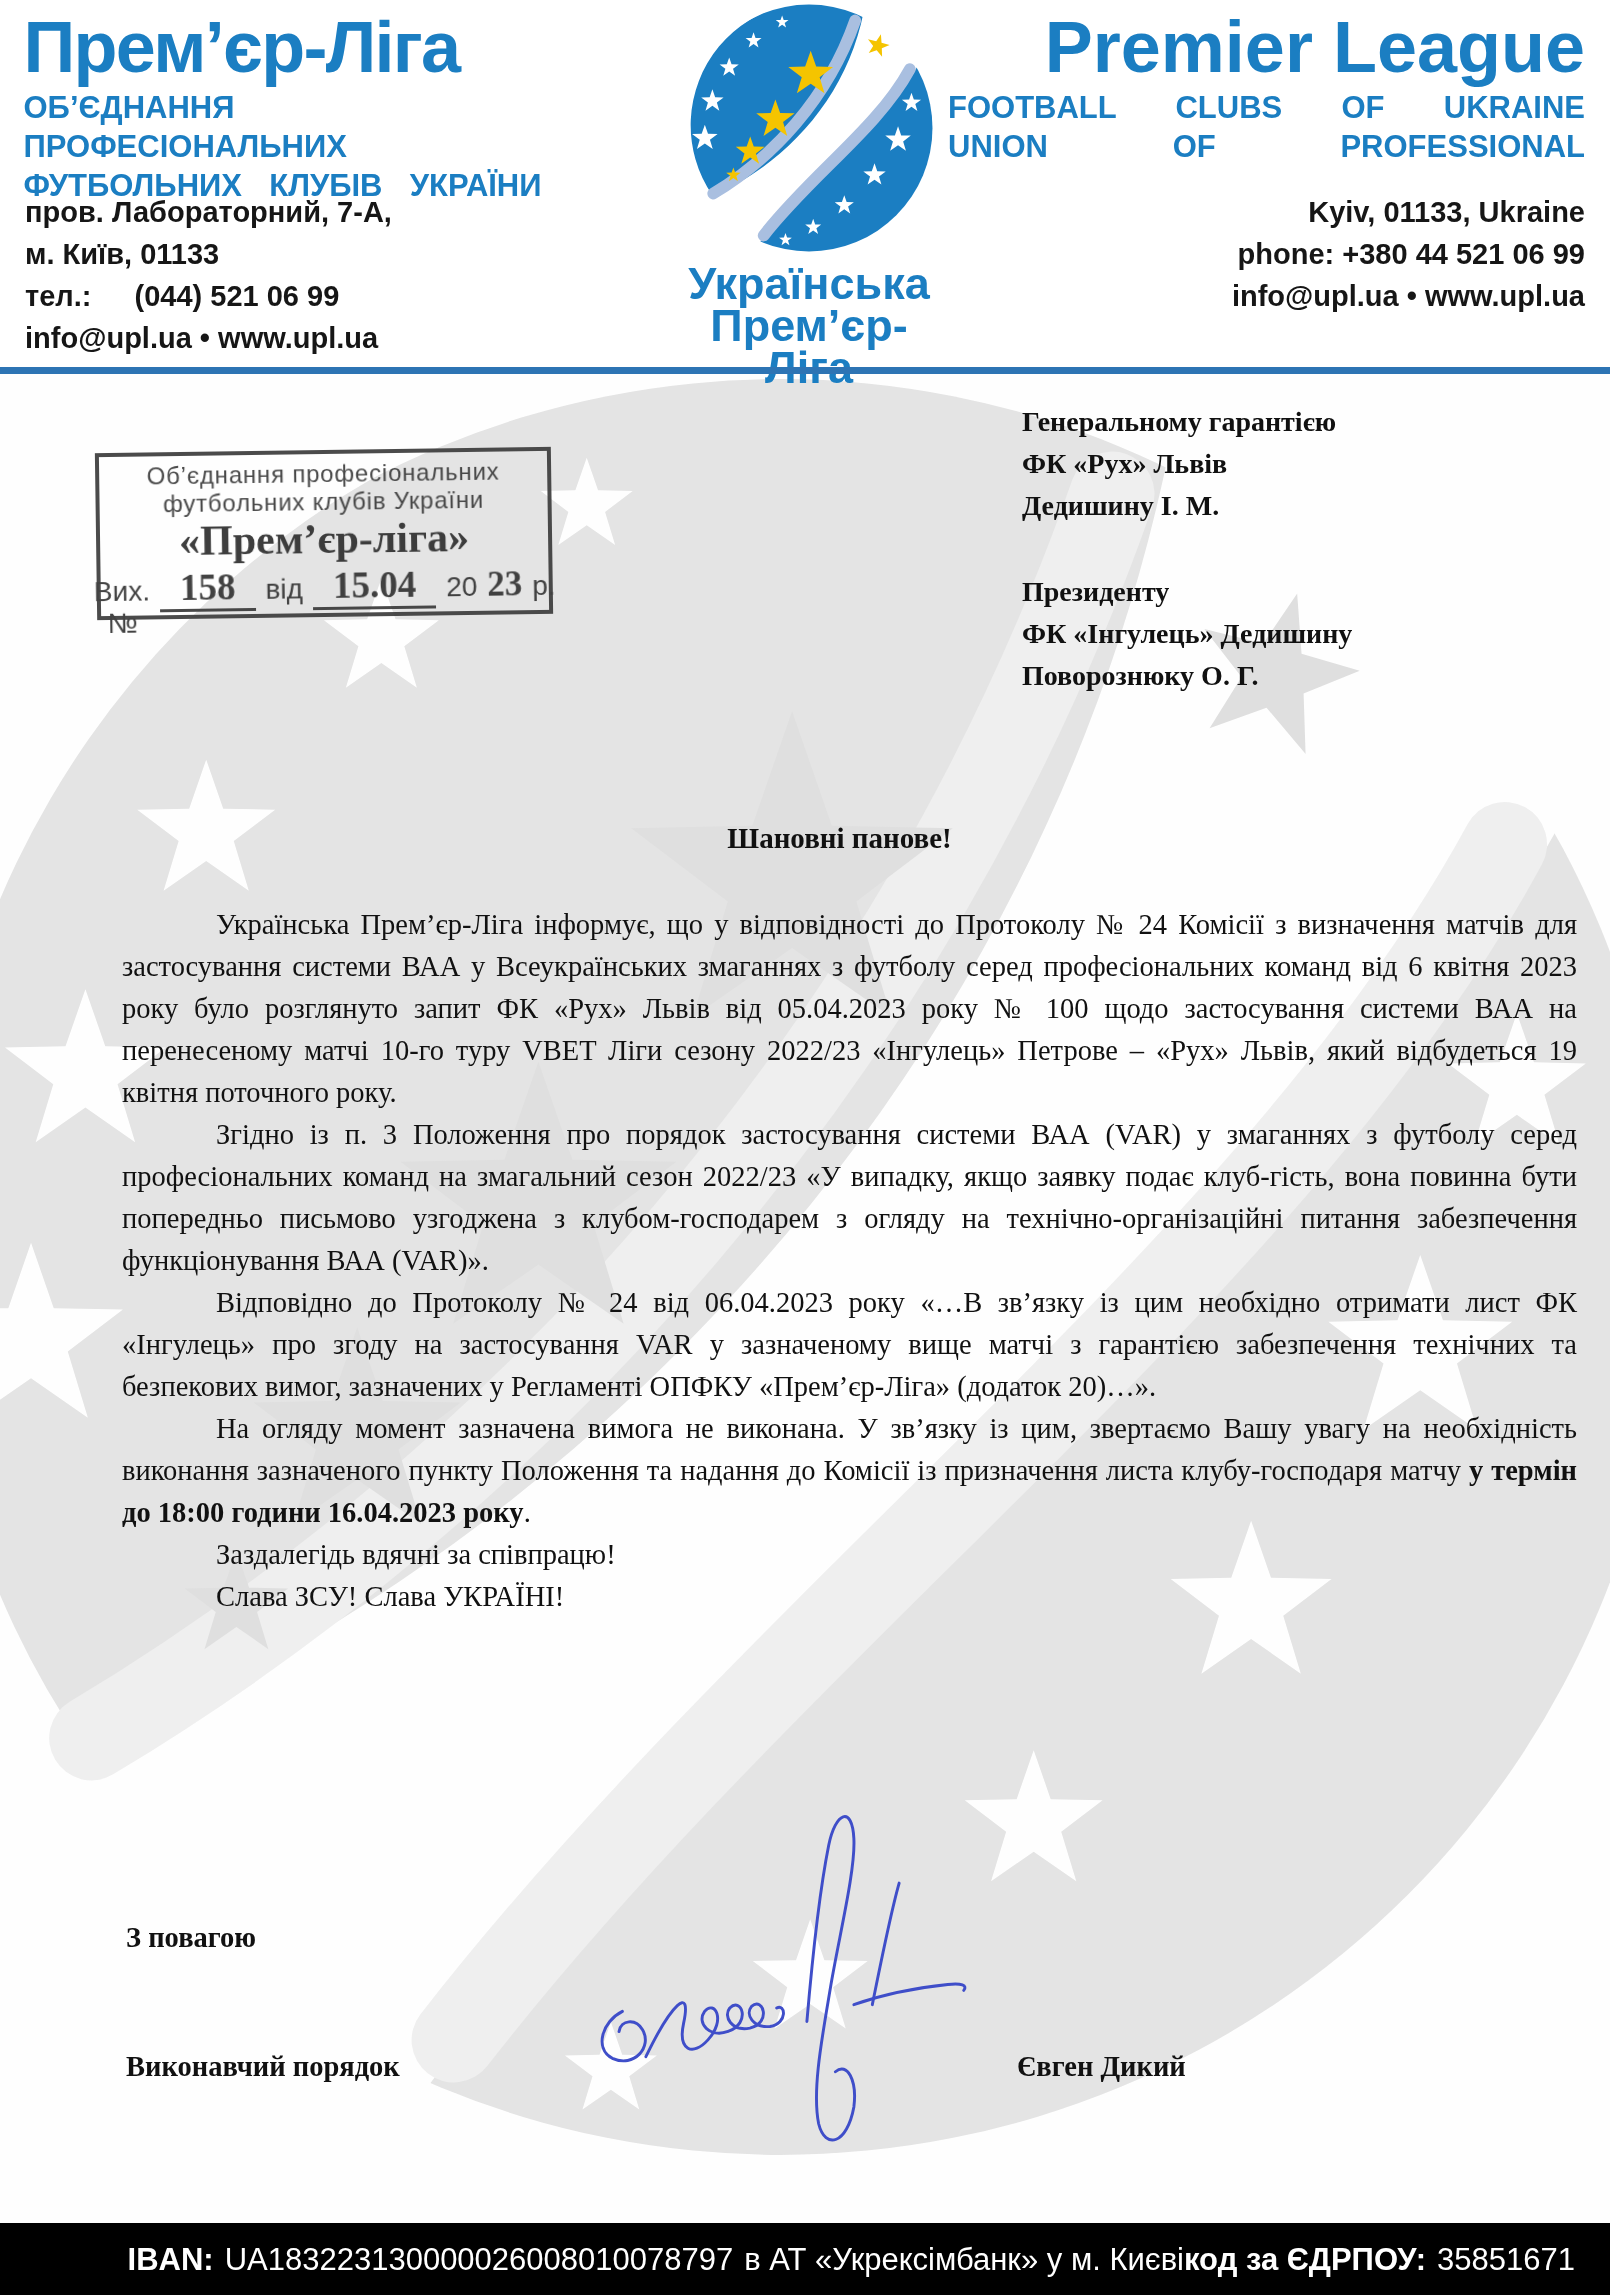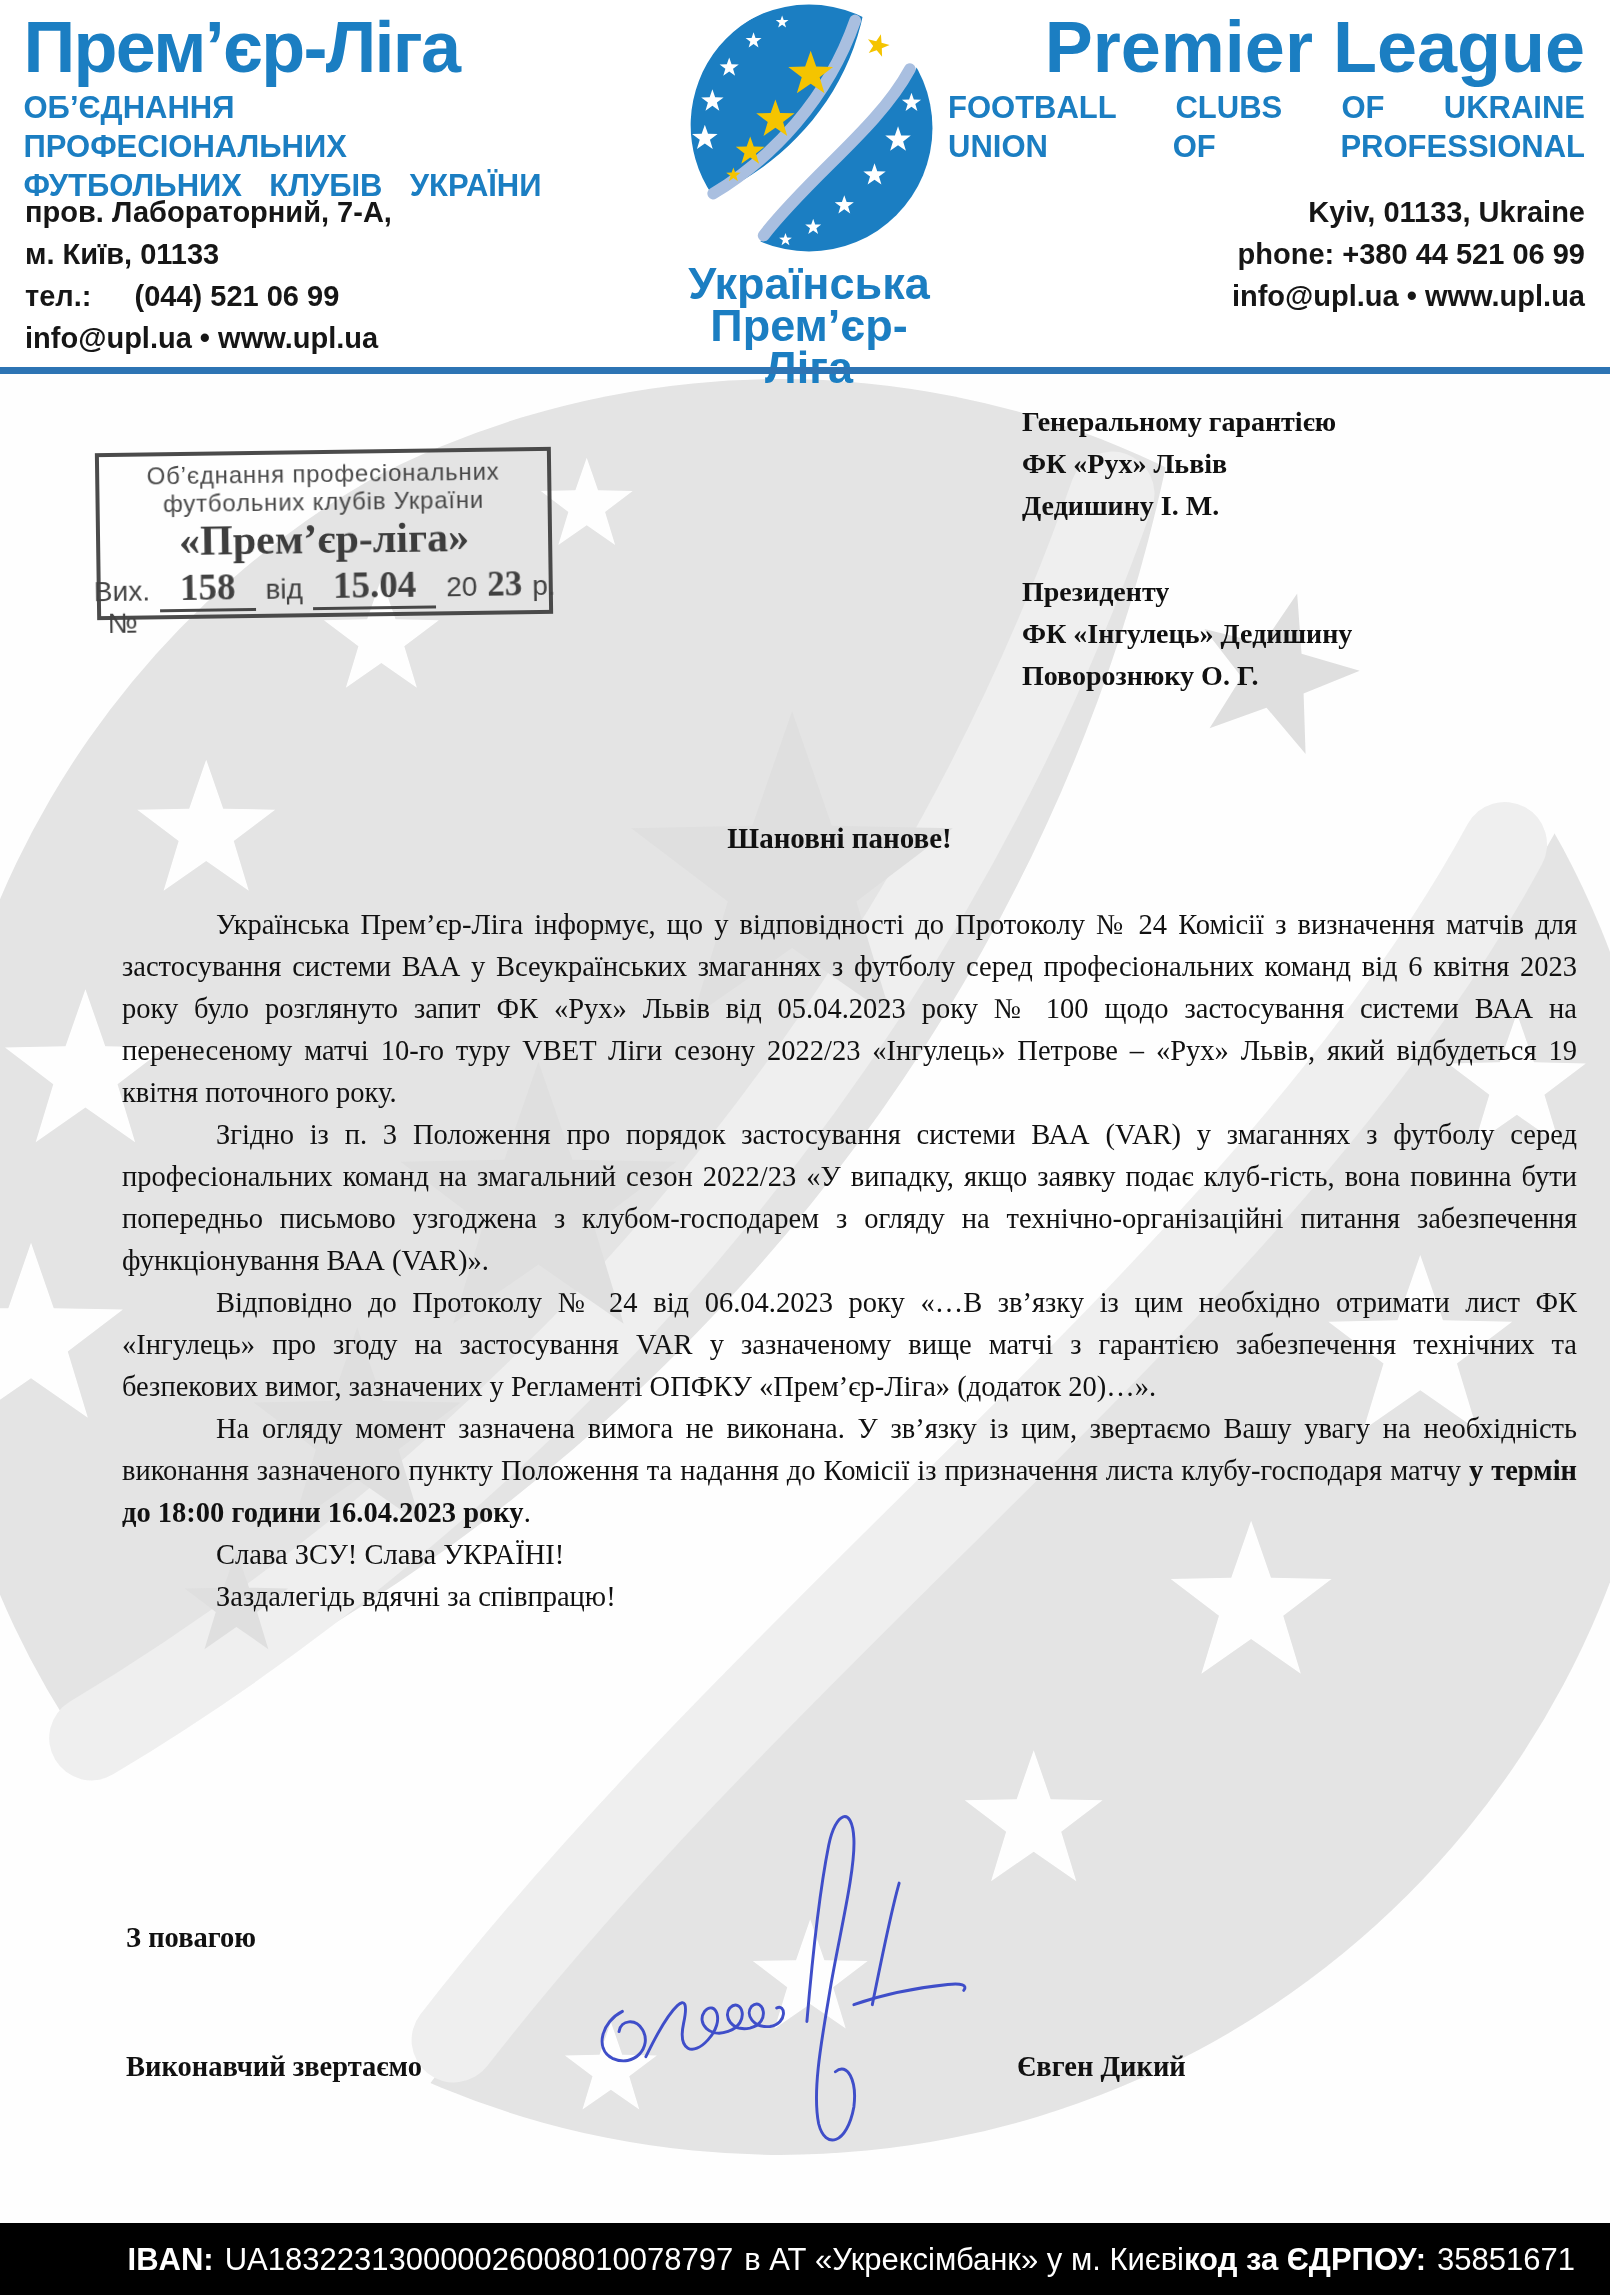--- a/index.html
+++ b/index.html
@@ -192,26 +192,26 @@
     </div>
   </div>
 
   <div class="salutation">Шановні панове!</div>
 
   <div class="body-text">
     <p>Українська Прем’єр-Ліга інформує, що у відповідності до Протоколу № 24 Комісії з визначення матчів для застосування системи ВАА у Всеукраїнських змаганнях з футболу серед професіональних команд від 6 квітня 2023 року було розглянуто запит ФК «Рух» Львів від 05.04.2023 року № 100 щодо застосування системи ВАА на перенесеному матчі 10-го туру VBET Ліги сезону 2022/23 «Інгулець» Петрове – «Рух» Львів, який відбудеться 19 квітня поточного року.</p>
     <p>Згідно із п. 3 Положення про порядок застосування системи ВАА (VAR) у змаганнях з футболу серед професіональних команд на змагальний сезон 2022/23 «У випадку, якщо заявку подає клуб-гість, вона повинна бути попередньо письмово узгоджена з клубом-господарем з огляду на технічно-організаційні питання забезпечення функціонування ВАА (VAR)».</p>
     <p>Відповідно до Протоколу № 24 від 06.04.2023 року «…В зв’язку із цим необхідно отримати лист ФК «Інгулець» про згоду на застосування VAR у зазначеному вище матчі з гарантією забезпечення технічних та безпекових вимог, зазначених у Регламенті ОПФКУ «Прем’єр-Ліга» (додаток 20)…».</p>
     <p><span>На огляду момент зазначена вимога не виконана. У зв’язку із цим, звертаємо Вашу увагу на необхідність виконання зазначеного пункту Положення та надання до Комісії із призначення листа клубу-господаря матчу </span><span class="b">у термін до 18:00 години 16.04.2023 року</span><span>.</span></p>
+    <p class="noj">Заздалегідь вдячні за співпрацю!</p>
     <p class="noj">Слава ЗСУ! Слава УКРАЇНІ!</p>
-    <p class="noj">Заздалегідь вдячні за співпрацю!</p>
   </div>
 
   <div class="closing">З повагою</div>
-  <div class="sig-title">Виконавчий звертаємо</div>
+  <div class="sig-title">Виконавчий порядок</div>
   <div class="sig-name">Євген Дикий</div>
 
   <svg class="sig-ink" viewBox="0 0 560 440" aria-hidden="true">
     <g fill="none" stroke="#3f4ec9" stroke-width="3.5" stroke-linecap="round">
       <path d="M42,258 C18,270 8,302 30,314 C56,326 78,300 66,280 C58,266 40,268 38,282"></path>
       <path d="M70,312 C100,250 125,225 115,272 C108,305 126,312 144,292 C166,268 152,244 140,258 C130,272 146,290 168,282 C196,272 184,240 170,254 C162,264 172,282 194,278 C220,272 210,240 196,252 C188,262 198,278 218,276 C240,272 236,248 226,254"></path>
       <path d="M262,270 C268,200 276,120 288,60 C296,20 316,12 318,52 C320,90 300,170 290,230 C280,290 268,352 276,392 C284,424 310,416 318,372 C322,340 310,318 296,330"></path>
       <path d="M318,250 C352,238 392,230 430,226 C446,224 454,227 449,233"></path>
       <path d="M340,250 C352,190 362,140 372,105"></path>
     </g>

